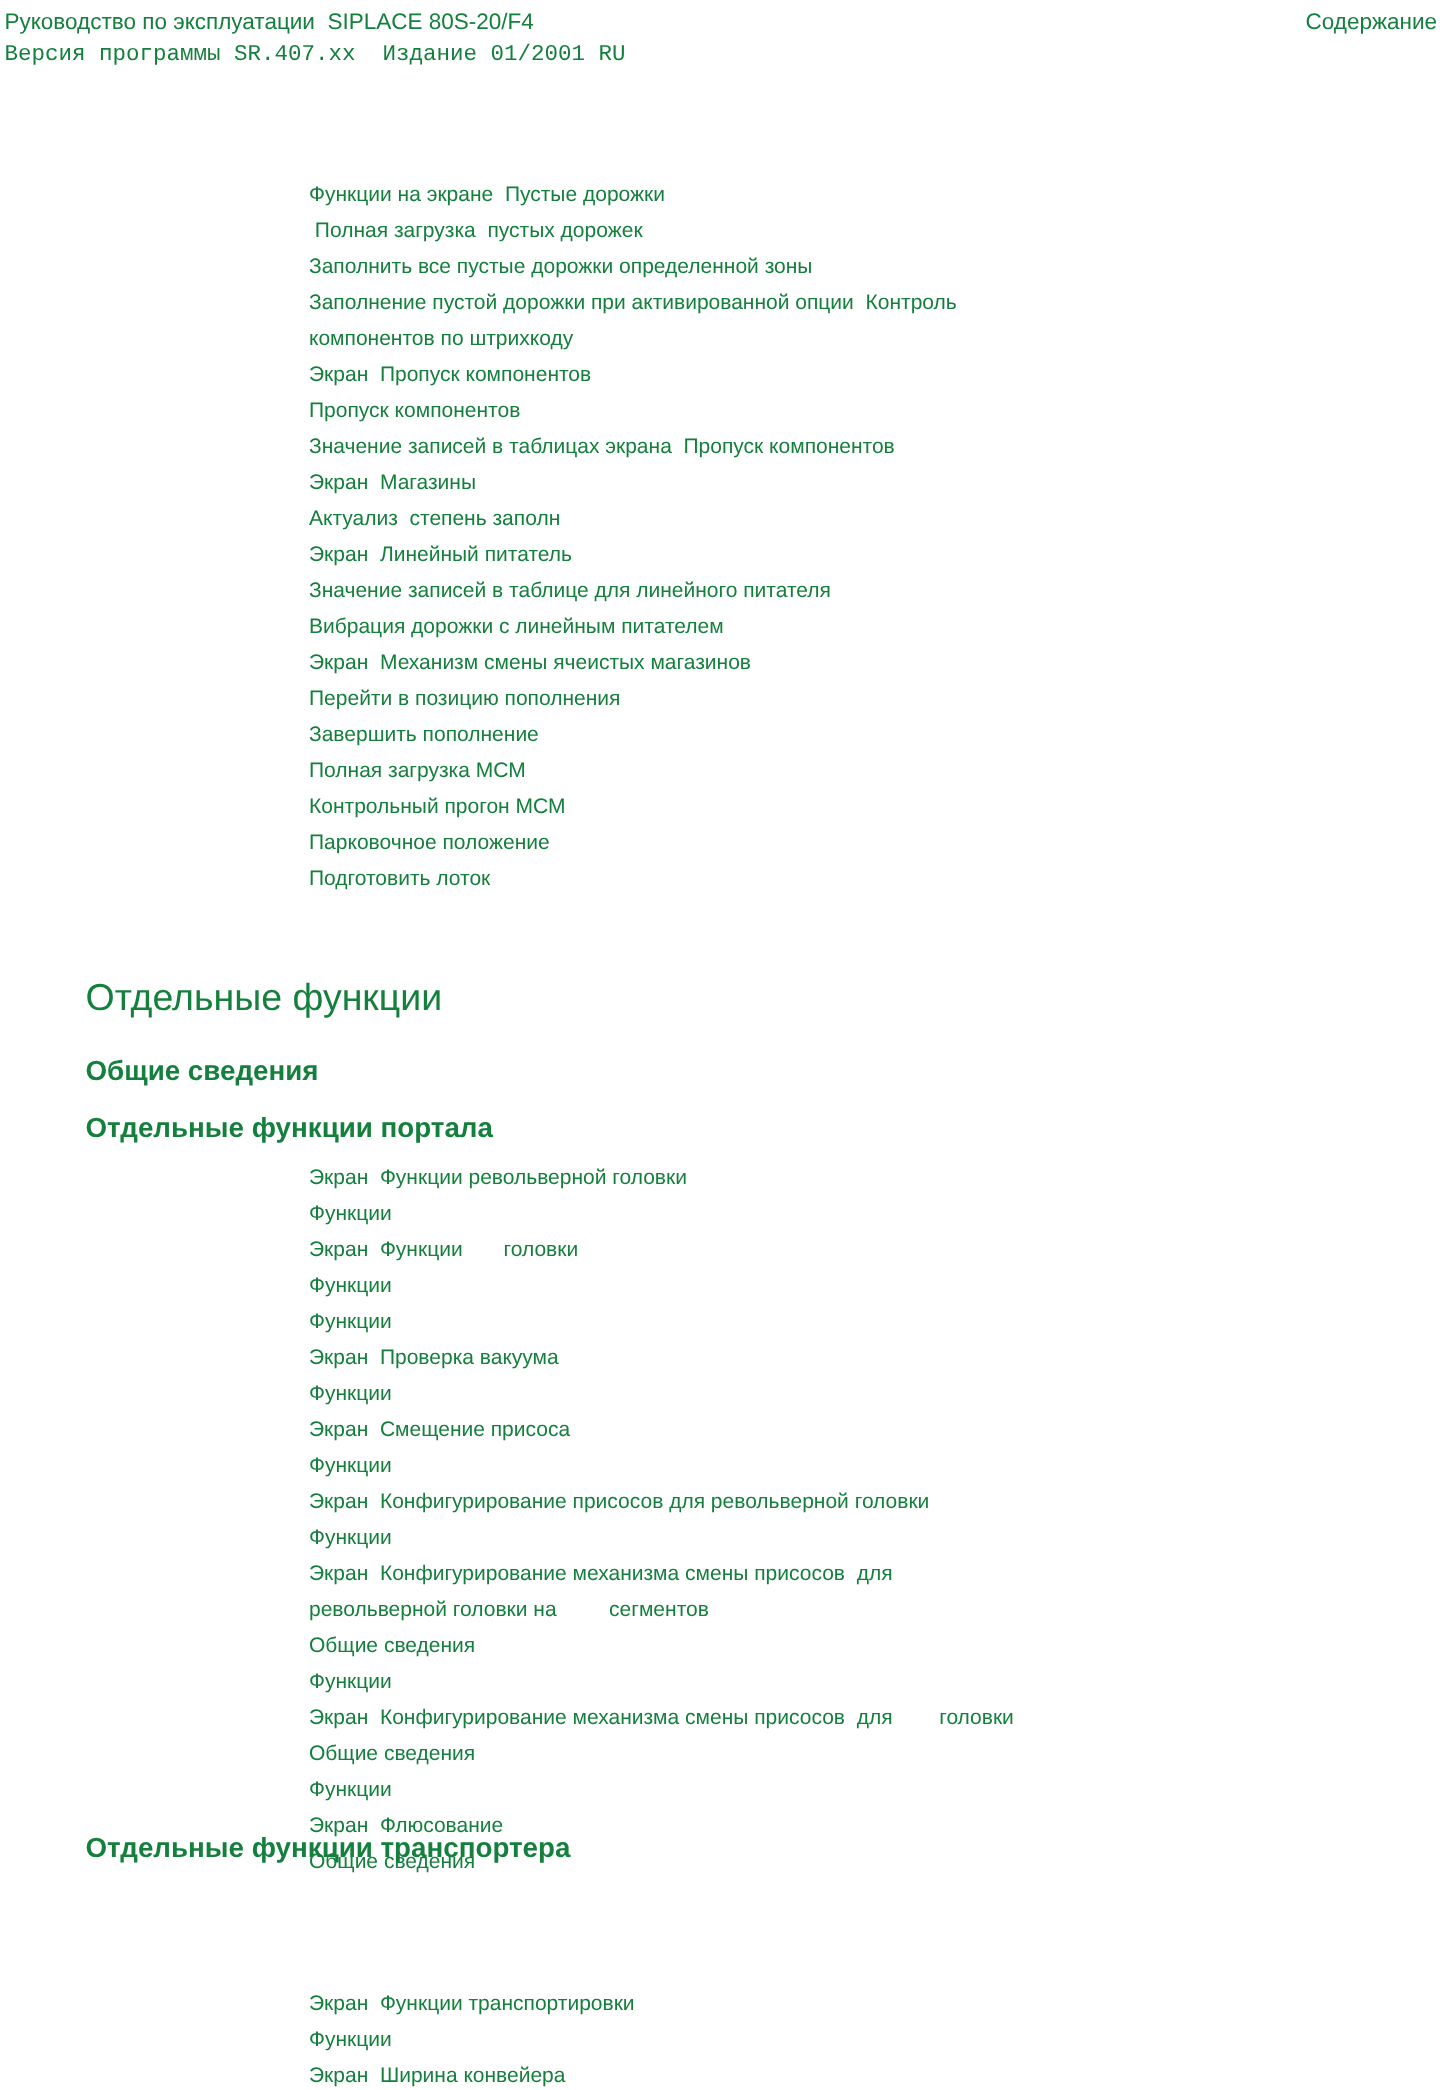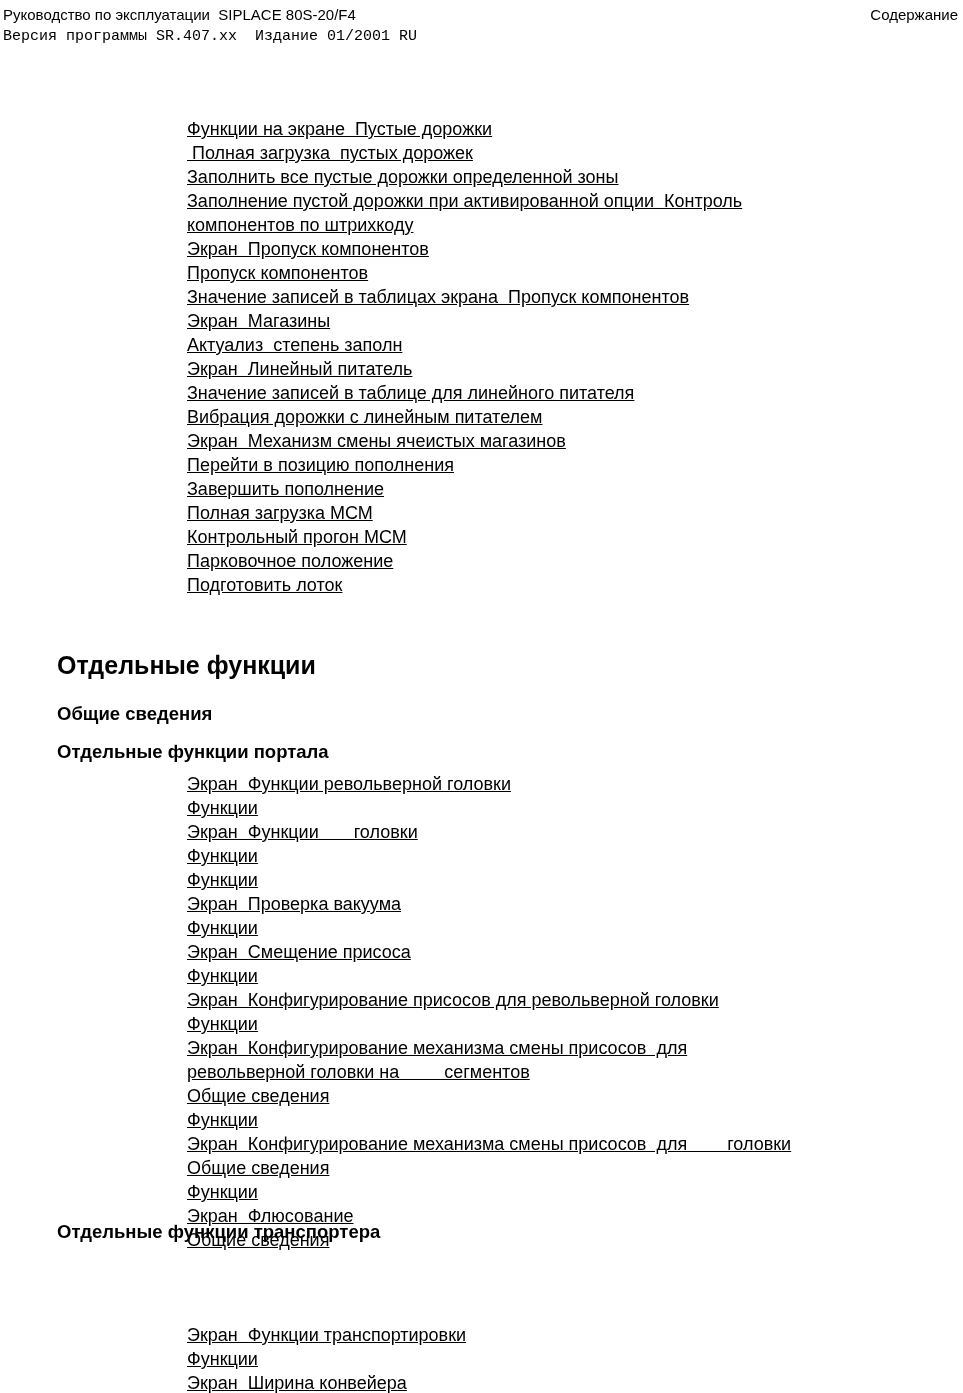--- a/index.html
+++ b/index.html
@@ -5,53 +5,52 @@
   html, body {
     margin: 0;
     padding: 0;
     background: #ffffff;
   }
   .page {
     position: relative;
     width: 963px;
     height: 1393px;
     background: #ffffff;
-    color: #000000;
+    color: #15803d;
     font-family: "Liberation Sans", sans-serif;
     overflow: hidden;
   }
   .hdr-row {
     position: absolute;
     left: 3px;
     right: 5px;
     display: flex;
     justify-content: space-between;
     font-size: 15px;
     line-height: 16px;
     white-space: pre;
   }
   .hdr-row.line1 { top: 7px; }
   .hdr-row.line2 { top: 29px; font-family: Liberation Mono, monospace; }
   .toc-block {
     position: absolute;
-    left: 187px;
+    left: 206px;
     right: 20px;
-    font-size: 18px;
+    font-size: 14px;
     line-height: 24px;
-    text-decoration: underline;
   }
   .toc-line {
     white-space: pre;
   }
   .h1 {
     position: absolute;
     left: 57px;
     font-size: 25px;
     line-height: 30px;
-    font-weight: bold;
+    font-weight: normal;
     white-space: pre;
   }
   .h2 {
     position: absolute;
     left: 57px;
     font-size: 18.5px;
     line-height: 24px;
     font-weight: bold;
     white-space: pre;
   }

